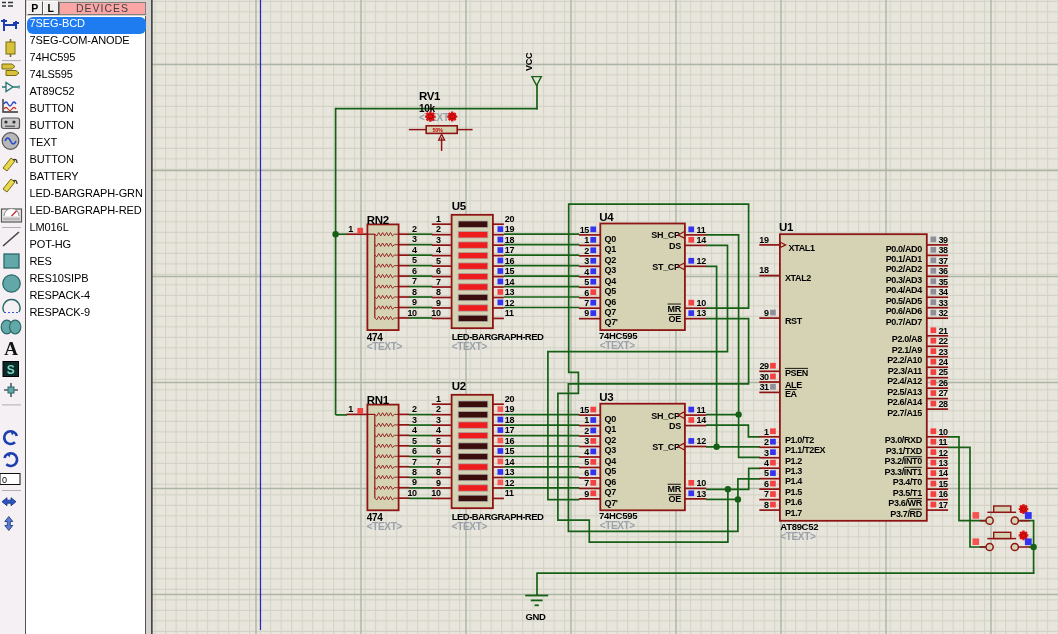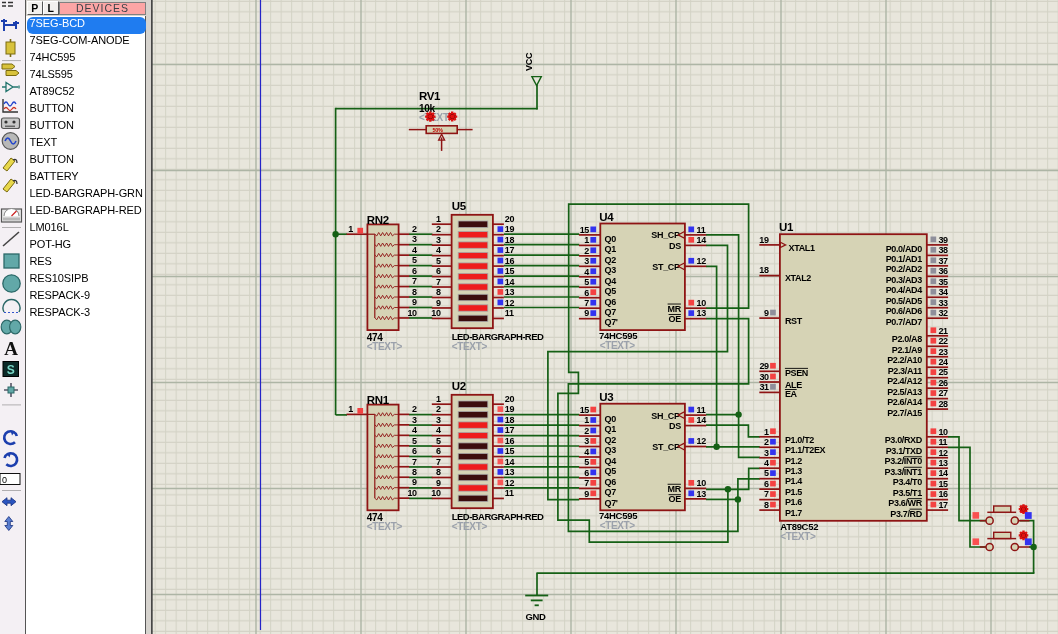--- a/index.html
+++ b/index.html
@@ -918,16 +918,16 @@
 <div>BUTTON</div>
 <div>TEXT</div>
 <div>BUTTON</div>
 <div>BATTERY</div>
 <div>LED-BARGRAPH-GRN</div>
 <div>LED-BARGRAPH-RED</div>
 <div>LM016L</div>
 <div>POT-HG</div>
 <div>RES</div>
 <div>RES10SIPB</div>
+<div>RESPACK-4</div>
 <div>RESPACK-9</div>
-<div>RESPACK-3</div>
 </div>
 </div>
 
 </body></html>

